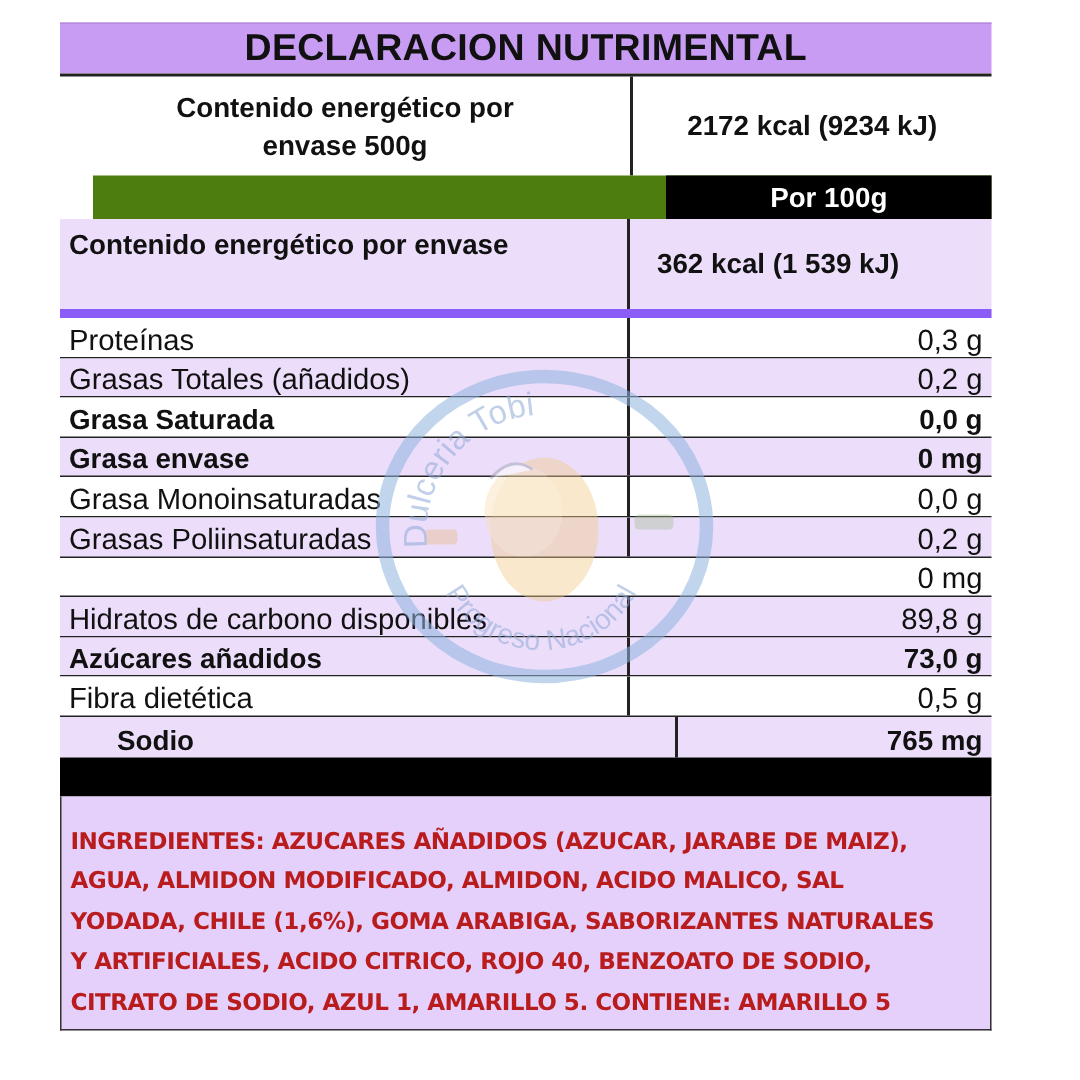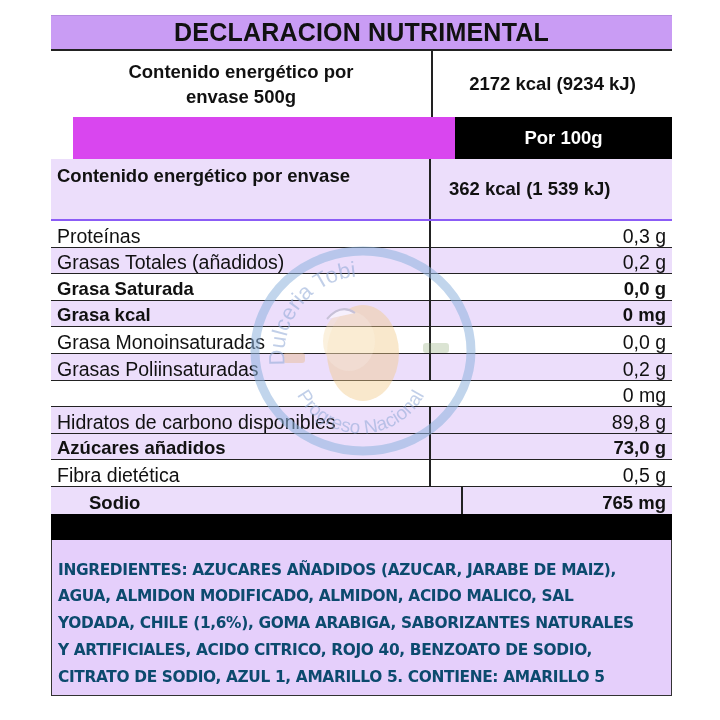--- a/index.html
+++ b/index.html
@@ -1,43 +1,43 @@
 <!DOCTYPE html>
 <html><head>
 <meta charset="utf-8">
 <style>
   html, body { margin:0; padding:0; background:#ffffff; }
   body { width:720px; height:720px; position:relative; overflow:hidden;
          font-family:"Liberation Sans", sans-serif; color:#111; }
-  .label { position:absolute; left:51px; top:15px; width:621px; }
+  .label { position:absolute; left:40px; top:15px; width:621px; }
   .title-band { height:33px; background:#C99CF4; display:flex; align-items:center; justify-content:center;
                 font-weight:bold; font-size:25px; letter-spacing:0.2px; color:#111;
                 border-top:1px solid #b48ae0; }
   .energy-row { display:flex; height:66px; background:#fff; border-top:2px solid #222; }
   .energy-row .left { width:380px; border-right:2px solid #222; display:flex; align-items:center; justify-content:center;
                       text-align:center; font-weight:bold; font-size:18.5px; line-height:25px; }
   .energy-row .right { flex:1; display:flex; align-items:center; justify-content:center; font-weight:bold; font-size:18.5px; }
-  .black-band { height:42px; background:#d946ef; position:relative;margin-left:22px; }
+  .black-band { height:29px; background:#4d7c0f; position:relative;margin-left:22px; }
   .black-band .por { position:absolute; left:382px; right:0; top:0; bottom:0; background:#000; color:#fff;
                      display:flex; align-items:center; justify-content:center; font-weight:bold; font-size:18.5px; }
-  .energy100 { display:flex; height:60px; background:#ECDEFB; border-bottom:2px solid #8b5cf6; }
+  .energy100 { display:flex; height:60px; background:#ECDEFB; border-bottom:6px solid #8b5cf6; }
   .energy100 .left { width:380px; border-right:2px solid #222; font-weight:bold; font-size:18.5px; padding:6px 0 0 6px; box-sizing:border-box; }
   .energy100 .right { flex:1; font-weight:bold; font-size:18.5px; padding:19px 0 0 18px; box-sizing:border-box; }
   .nrow { display:flex; height:26.6px; border-bottom:1.5px solid #222; box-sizing:border-box;gap:12px; }
   .nrow.odd { background:#ffffff; }
   .nrow.even { background:#ECDEFB; }
   .nrow .name { width:380px; border-right:2px solid #222; font-size:19.5px; padding-left:6px; box-sizing:border-box;
                 display:flex; align-items:flex-end; line-height:22px; white-space:nowrap; }
   .nrow .val { flex:1; font-size:19.5px; text-align:right; padding-right:6px; box-sizing:border-box;
                display:flex; align-items:flex-end; justify-content:flex-end; line-height:22px; }
   .nrow.bold .name, .nrow.bold .val { font-weight:bold; font-size:18.5px; }
   .nrow.last { border-bottom:none;padding-left:32px; }
   .black-band2 { height:26px; background:#000; }
   .ingredients { background:#E5CFFB; height:156px; border:1.5px solid #333; border-top:none; box-sizing:border-box;
-                 padding:17px 6px 0 6px; font-size:15.4px; line-height:26.8px; color:#0c4a6e; font-weight:600;
+                 padding:17px 6px 0 6px; font-size:15.4px; line-height:26.8px; color:#b91c1c; font-weight:600;
                  font-family:"DejaVu Sans", "Liberation Sans", sans-serif; letter-spacing:-0.35px; }
   .ingredients b { font-weight:bold; }
   .watermark { position:absolute; left:245px; top:245px; width:232px; height:212px; pointer-events:none; opacity:0.55; }
 </style>
 </head>
 <body>
 
 <div class="label">
 
   <div class="title-band">DECLARACION NUTRIMENTAL</div>
@@ -68,21 +68,21 @@
     </div>
     <div class="nrow even">
       <div class="name">Grasas Totales (añadidos)</div>
       <div class="val">0,2 g</div>
     </div>
     <div class="nrow odd bold">
       <div class="name">Grasa Saturada</div>
       <div class="val">0,0 g</div>
     </div>
     <div class="nrow even bold">
-      <div class="name">Grasa kcal</div>
+      <div class="name">Grasa envase</div>
       <div class="val">0 mg</div>
     </div>
     <div class="nrow odd">
       <div class="name">Grasa Monoinsaturadas</div>
       <div class="val">0,0 g</div>
     </div>
     <div class="nrow even">
       <div class="name">Grasas Poliinsaturadas</div>
       <div class="val">0,2 g</div>
     </div>

